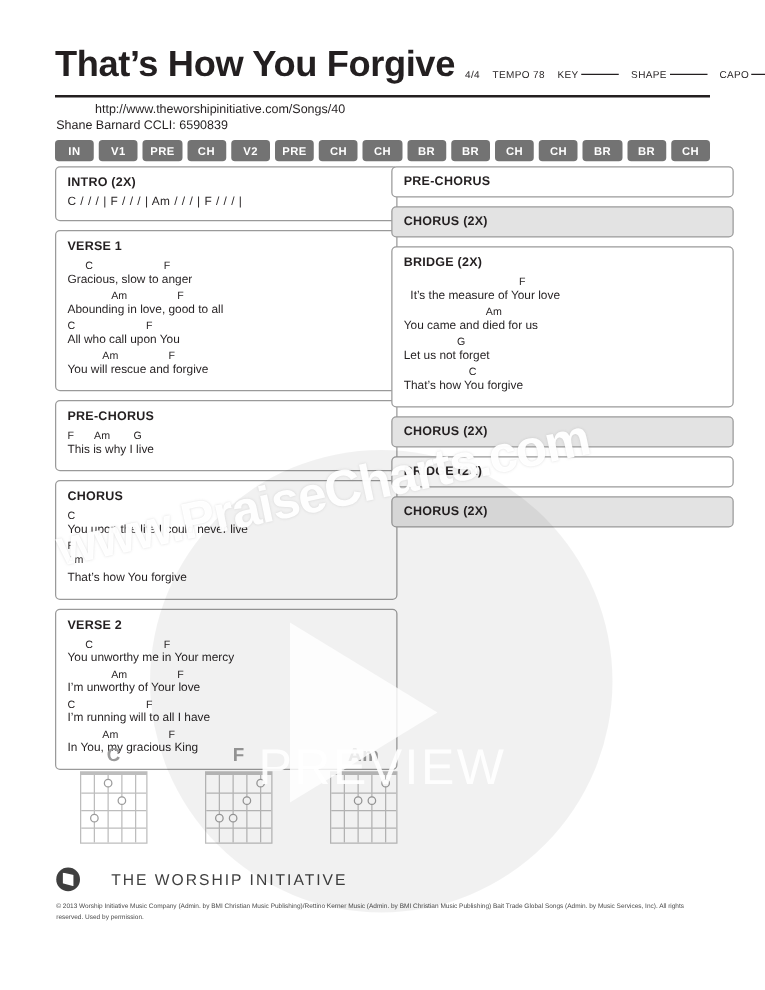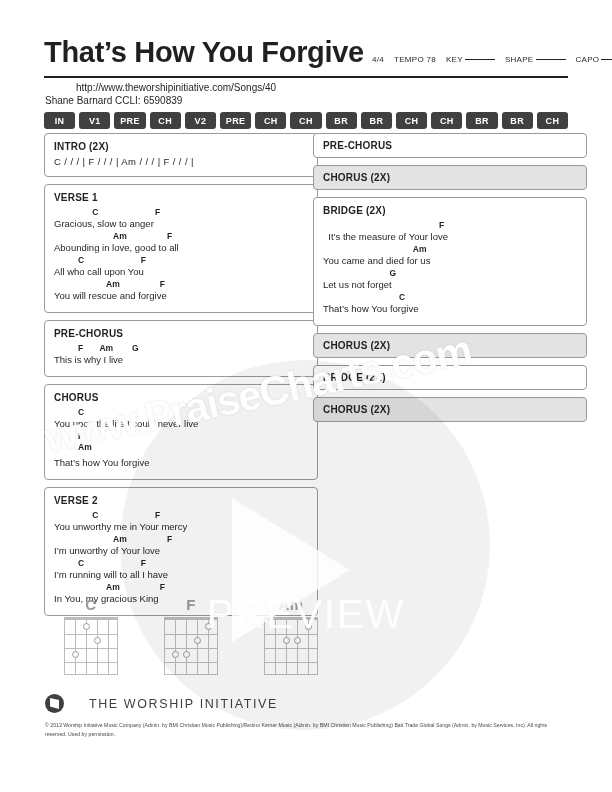--- a/index.html
+++ b/index.html
@@ -45,21 +45,21 @@
   }
 
   
   .map {
     position:absolute; left:44px; top:112px; right:44px;
     display:flex; gap:4px;
   }
   .pill {
     flex:1 1 0; text-align:center; font-size:9px; font-weight:bold;
     padding:4px 0 3px; border-radius:3px;
-    color:#ffffff; background:#404040; letter-spacing:0.4px;
+    color:#ffffff; background:#737373; letter-spacing:0.4px;
   }
 
   
   .col { position:absolute; width:274px; }
   .col-left  { left:44px;  top:133px; }
   .col-right { left:313px; top:133px; }
 
   .box {
     border:1px solid #9a9a9a; border-radius:4px;
     background:#ffffff; margin-bottom:7px; padding:7px 9px 9px;
@@ -67,21 +67,21 @@
   }
   .box.grey { background:#e3e3e3; padding:6px 9px; }
   .box.label-only { padding:6px 9px; }
 
   .sec-label {
     font-size:10px; font-weight:bold; letter-spacing:0.2px; color:#231f20;
     margin-bottom:4px;
   }
   .sec-label.inline { margin-bottom:0; }
 
-  .chordline { font-size:8.5px; font-weight:bold; color:#231f20; height:11px; white-space:pre;margin-left:24px; }
+  .chordline { font-size:8.5px; font-weight:normal; color:#231f20; height:11px; white-space:pre; }
   .lyricline { font-size:9.5px; color:#231f20; height:13px; white-space:pre; }
   .progline  { font-size:9.5px; color:#231f20; letter-spacing:0.4px; }
 
   .spacer { height:4px; }
 
   
   .diagrams {
     position:absolute; left:60px; top:596px;
     display:flex; gap:38px;
   }

